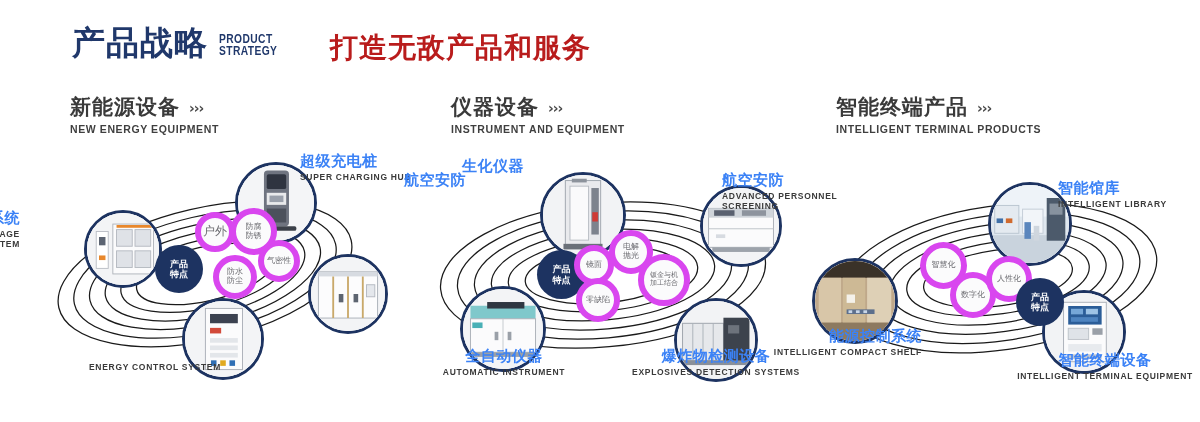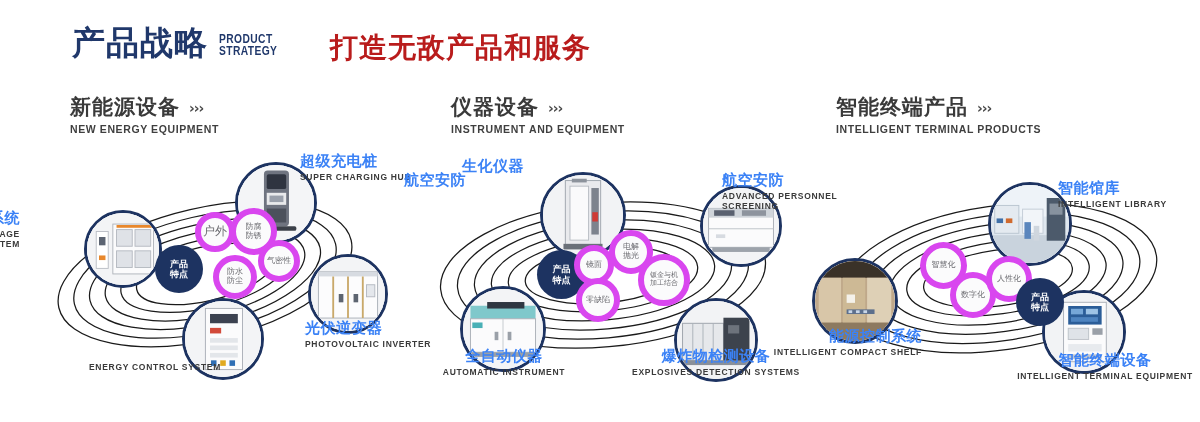--- a/index.html
+++ b/index.html
@@ -219,24 +219,20 @@
     </div>
     <div class="feat" style="left:258px;top:90px;width:42px;height:42px;font-size:8px;">气密性</div>
 
     <div class="lab right" style="left:-90px;top:60px;width:110px;">
       <div class="cn">储能系统</div>
       <div class="en">ENERGY STORAGE SYSTEM</div>
     </div>
     <div class="lab left" style="left:300px;top:3px;width:140px;">
       <div class="cn">超级充电桩</div>
       <div class="en">SUPER CHARGING HUB</div>
-    </div>
-    <div class="lab left" style="left:305px;top:170px;width:150px;">
-      <div class="cn">光伏逆变器</div>
-      <div class="en">PHOTOVOLTAIC INVERTER</div>
     </div>
     <div class="lab center" style="left:70px;top:210px;width:170px;">
       <div class="en">ENERGY CONTROL SYSTEM</div>
     </div>
   </div>
 
   <div class="cluster" style="left:400px;top:150px;width:420px;height:250px;">
     <svg class="orbit-svg" width="420" height="250" viewBox="0 0 420 250">
       <g fill="none" stroke="#1a1a1a" stroke-width="1.25">
         <ellipse cx="203" cy="125" rx="163" ry="72" transform="rotate(-5 203 125)"></ellipse>

